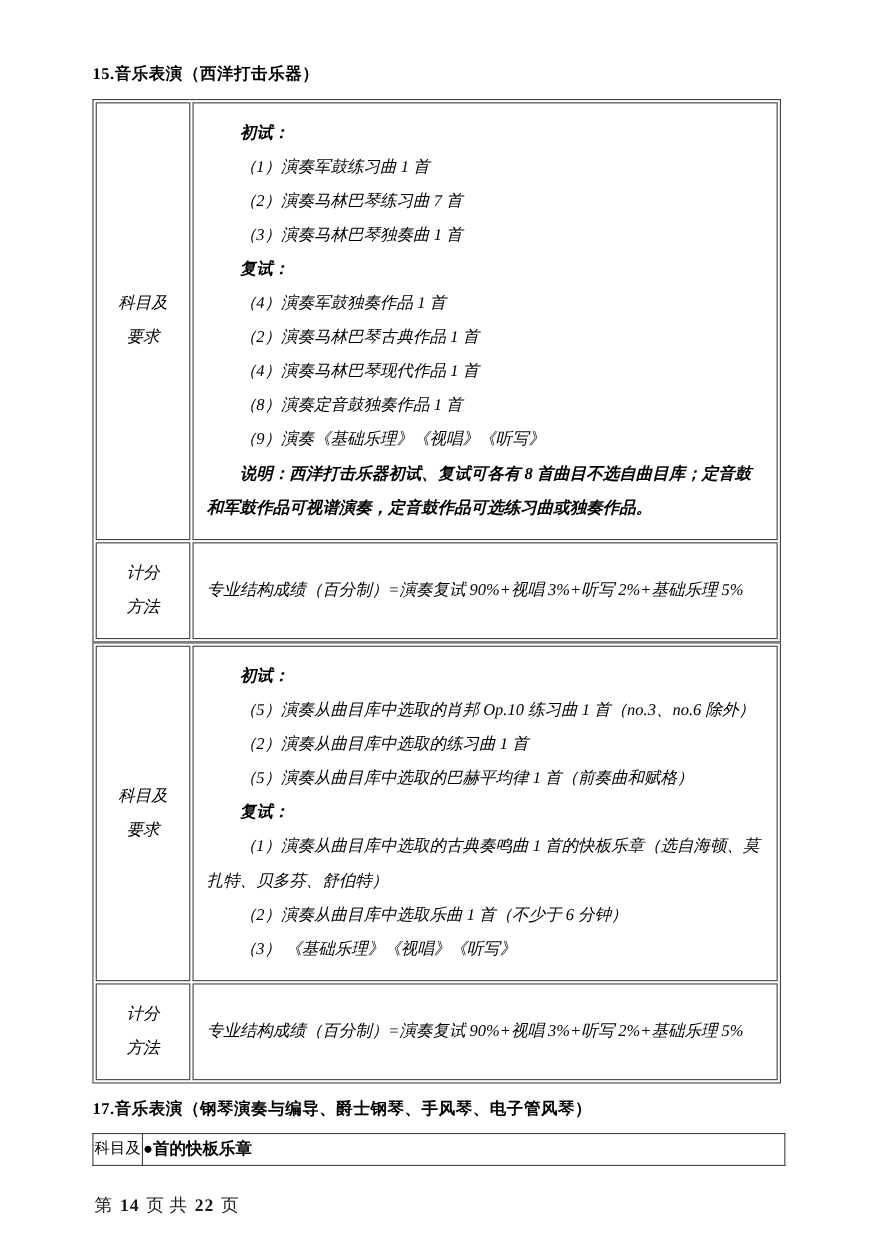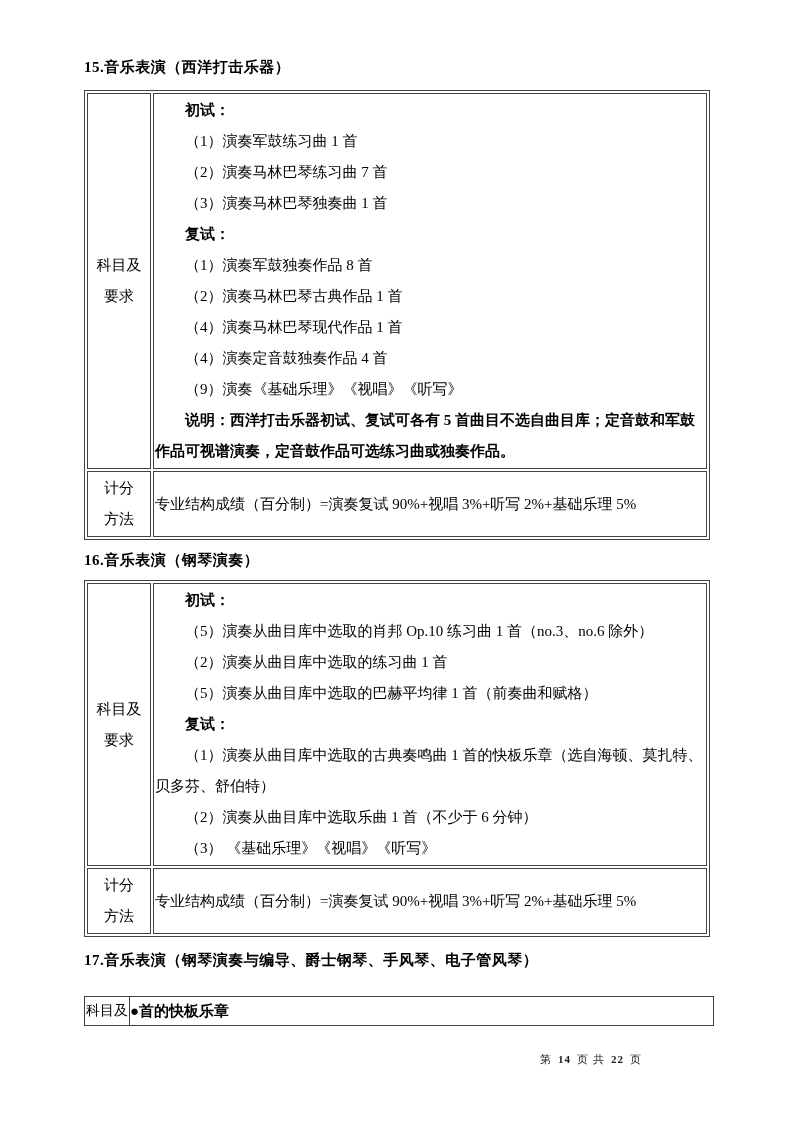--- a/index.html
+++ b/index.html
@@ -9,30 +9,30 @@
     font-family: "Liberation Serif", "DejaVu Serif", serif;
     overflow: hidden;
   }
   .page { box-sizing: border-box; width: 728px; height: 1123px; padding: 58px 84px 0 84px; }
 
   .section-heading {
     font-size: 15px; font-weight: bold; margin: 0 0 13px 0;
     letter-spacing: 0.5px;
   }
   .heading-16 { margin-top: 11px; margin-bottom: 10px; }
-  .heading-17 { margin-top: 14px; margin-bottom: 26px; }
+  .heading-17 { margin-top: 14px; margin-bottom: 12px; }
 
   table.spec {
     border-spacing: 2px;
     border: 1px solid #424242;
     width: 626px;
     table-layout: fixed;
     background: #ffffff;
   }
-  table.spec td { border: 1px solid #424242; padding: 1px; }
+  table.spec td { border: 1px solid #424242; padding: 12px; font-style: italic; }
 
   td.label-cell {
     width: 60px; text-align: center; vertical-align: middle;
     font-size: 15px; line-height: 31px;
   }
   td.content-cell { vertical-align: top; padding: 4px 2px 4px 3px; }
   td.content-cell.v-middle { vertical-align: middle; }
   tr.scoring-row td { height: 62px; }
 
   .para { margin: 0; font-size: 15px; line-height: 31px; text-indent: 2em; }
@@ -47,22 +47,22 @@
   }
   table.spec3 td { border: 1px solid #424242; padding: 0; }
   td.label-cell-narrow {
     width: 44px; text-align: center; vertical-align: middle;
     font-size: 14px; line-height: 28px; padding: 0 1px;
   }
   td.content-cell-3 { vertical-align: middle; padding: 1px 2px 1px 3px; }
   .para3 { margin: 0; font-size: 15px; line-height: 27px; font-weight: bold; }
 
   .footer {
-    margin-top: 26px; text-align: right;
-    font-size: 11px; color: #1a1a1a; letter-spacing: 1px;
+    margin-top: 26px; text-align: left;
+    font-size: 16px; color: #1a1a1a; letter-spacing: 1px;
   }
   .footer .num { font-weight: bold; margin: 0 4px; }
   .footer .word { margin: 0 2px; }
 </style>
 </head>
 <body>
 
 <div class="page">
 
   <h2 class="section-heading">15.音乐表演（西洋打击乐器）</h2>
@@ -74,41 +74,40 @@
         <div>科目及</div>
         <div>要求</div>
       </td>
       <td class="content-cell">
 
       <p class="para bold">初试：</p>
             <p class="para">（1）演奏军鼓练习曲 1 首</p>
             <p class="para">（2）演奏马林巴琴练习曲 7 首</p>
             <p class="para">（3）演奏马林巴琴独奏曲 1 首</p>
             <p class="para bold">复试：</p>
-            <p class="para">（1）演奏军鼓独奏作品 8 首</p>
+            <p class="para">（4）演奏军鼓独奏作品 1 首</p>
             <p class="para">（2）演奏马林巴琴古典作品 1 首</p>
             <p class="para">（4）演奏马林巴琴现代作品 1 首</p>
-            <p class="para">（4）演奏定音鼓独奏作品 4 首</p>
+            <p class="para">（8）演奏定音鼓独奏作品 1 首</p>
             <p class="para">（9）演奏《基础乐理》《视唱》《听写》</p>
-            <p class="para bold">说明：西洋打击乐器初试、复试可各有 5 首曲目不选自曲目库；定音鼓和军鼓作品可视谱演奏，定音鼓作品可选练习曲或独奏作品。</p>
+            <p class="para bold">说明：西洋打击乐器初试、复试可各有 8 首曲目不选自曲目库；定音鼓和军鼓作品可视谱演奏，定音鼓作品可选练习曲或独奏作品。</p>
           </td>
     </tr>
     <tr class="scoring-row">
       <td class="label-cell">
         <div>计分</div>
         <div>方法</div>
       </td>
       <td class="content-cell v-middle">
         <p class="para noindent">专业结构成绩（百分制）=演奏复试 90%+视唱 3%+听写 2%+基础乐理 5%</p>
       </td>
     </tr>
   </tbody>
     </table>
 
-  <h2 class="section-heading heading-16">16.音乐表演（钢琴演奏）</h2>
 
   <table class="spec">
     <tbody>
         <tr>
       <td class="label-cell">
         <div>科目及</div>
         <div>要求</div>
       </td>
       <td class="content-cell">
 

